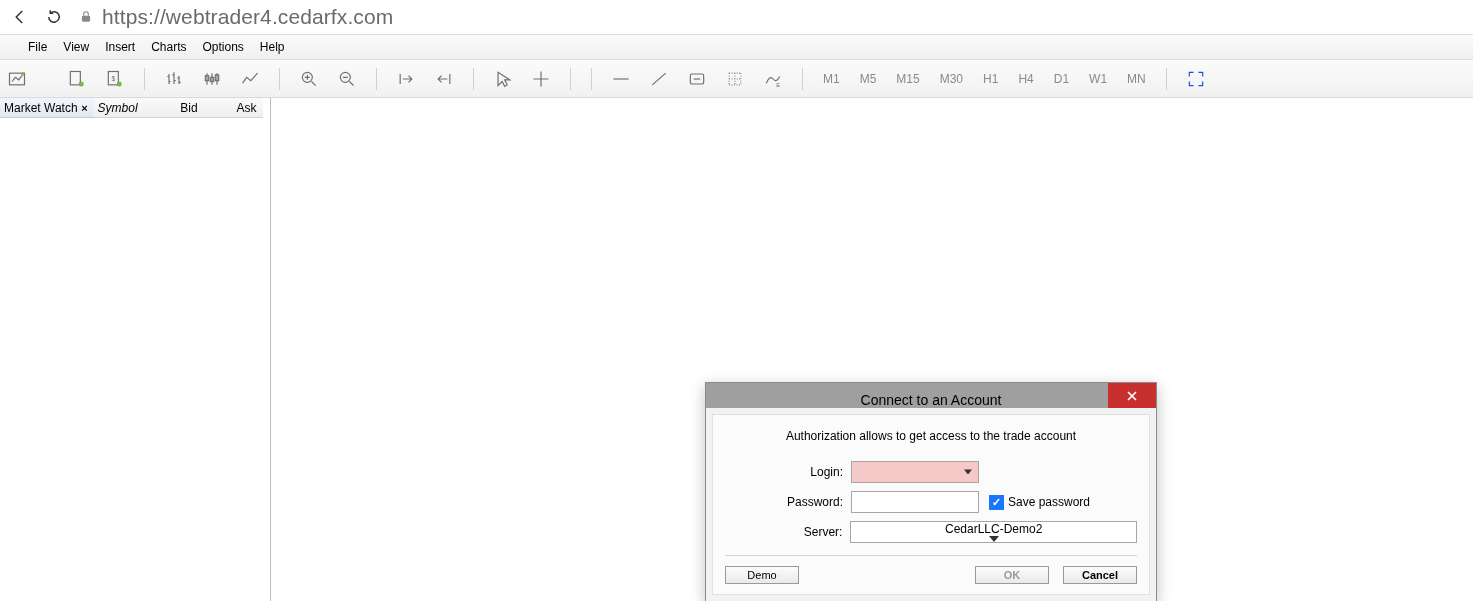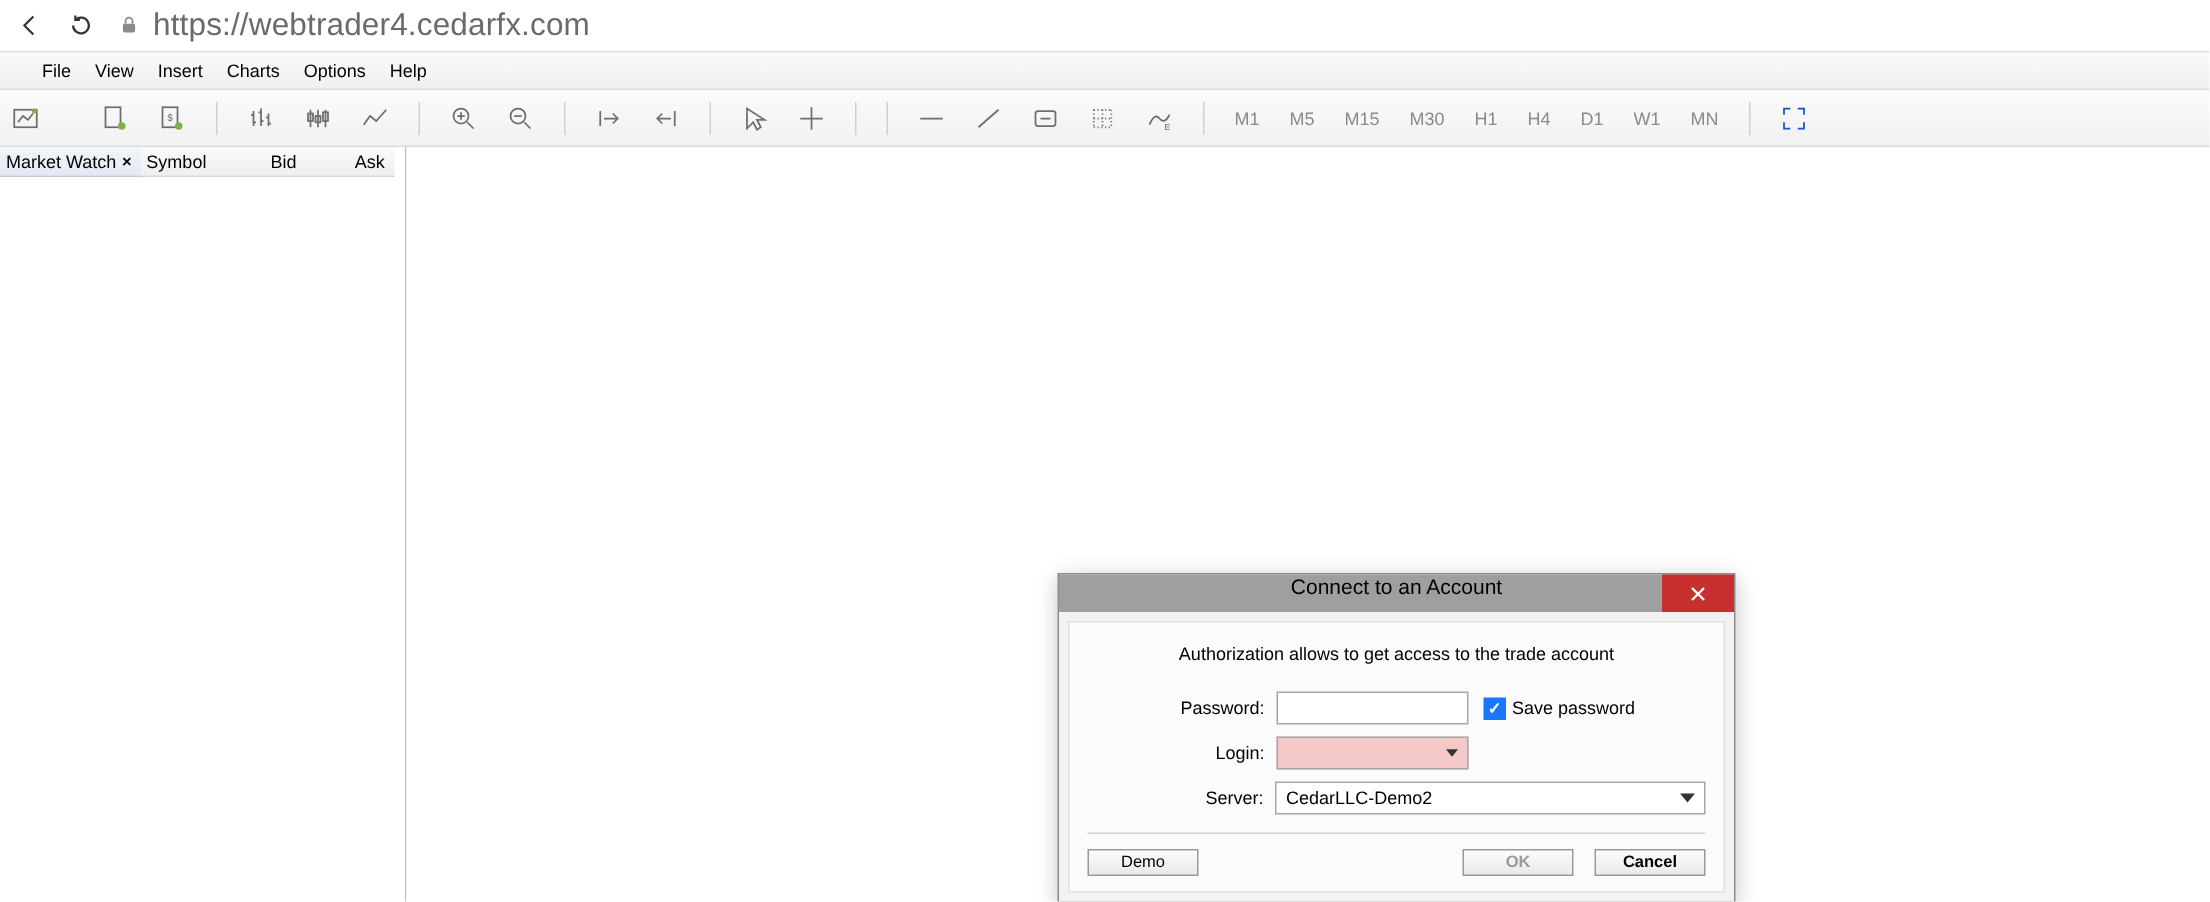--- a/index.html
+++ b/index.html
@@ -107,41 +107,41 @@
     display:flex;align-items:center;justify-content:center;
     font-size: 11px; font-weight: bold; color:#000;
   }
   .mw-header {
     height: 20px;
     background: linear-gradient(#fafafa,#efefef);
     border-bottom: 1px solid #d4d4d4;
     display: flex; align-items: center;
     font-size: 12px;
   }
-  .mw-col-symbol { flex: 1; padding-left: 4px;}
+  .mw-col-symbol { flex: 1; padding-left: 4px; font-style: italic;}
   .mw-col-bid { width: 70px; text-align: right; padding-right:10px;}
   .mw-col-ask { width: 55px; text-align: right; padding-right: 6px;}
   .chart-area {
     flex:1;
     background:#fff;
   }
   
   .dialog {
     position: absolute;
     left: 705px;
     top: 382px;
     width: 452px;
     background: #f2f2f2;
     border: 1px solid #8b8b8b;
     box-shadow: 0 4px 14px rgba(0,0,0,.25);
   }
   .dlg-titlebar {
     height: 25px;
     background: #9f9f9f;
-    display: flex; align-items: flex-start;
+    display: flex; align-items: flex-end;
     position: relative;
   }
   .dlg-title {
     flex:1; text-align:center;
     font-size: 14px;
     color: #000;
   }
   .dlg-close {
     position:absolute; right:0; top:0;
     width: 48px; height: 25px;
@@ -189,20 +189,21 @@
     display:flex;align-items:center; gap:4px; margin-left:10px;
   }
   .chk {
     width:15px;height:15px; background:#1976ff; display:flex;align-items:center;justify-content:center;color:#fff;font-size:11px;font-weight:bold;
   }
   .server-field {
     width: 288px; height:22px;
     background:#fff;border:1px solid #a6a6a6;
     display:flex;align-items:center;justify-content:space-between;
     padding:0 6px 0 6px;
+    flex-direction:column;
   }
   .server-field .caret {
     width:0;height:0;border-left:5px solid transparent;border-right:5px solid transparent;border-top:6px solid #333;
   }
   .dlg-sep {
     height:1px;background:#d4d4d4;margin:12px 0 10px;
   }
   .dlg-buttons {
     display:flex; align-items:center;
   }
@@ -393,36 +394,36 @@
     <div class="dlg-close">
       <svg width="12" height="12" viewBox="0 0 12 12">
           <path d="M2 2 L10 10 M10 2 L2 10" stroke="#fff" stroke-width="1.6"></path>
         </svg>
     </div>
   </div>
   <div class="dlg-body">
     <div class="dlg-desc">Authorization allows to get access to the trade account</div>
 
     <div class="form-row">
+      <div class="form-label">Login:</div>
+      <div class="login-field">
+        <div class="caret"></div>
+      </div>
+    </div>
+
+    <div class="form-row">
       <div class="form-label">Password:</div>
       <div class="pw-field"></div>
       <div class="savepw">
         <div class="chk">✓</div>
         <span>Save password</span>
       </div>
     </div>
 
     <div class="form-row">
-      <div class="form-label">Login:</div>
-      <div class="login-field">
-        <div class="caret"></div>
-      </div>
-    </div>
-
-    <div class="form-row">
       <div class="form-label">Server:</div>
       <div class="server-field">
         <span>CedarLLC-Demo2</span>
         <div class="caret"></div>
       </div>
     </div>
 
     <div class="dlg-sep"></div>
 
     <div class="dlg-buttons">

